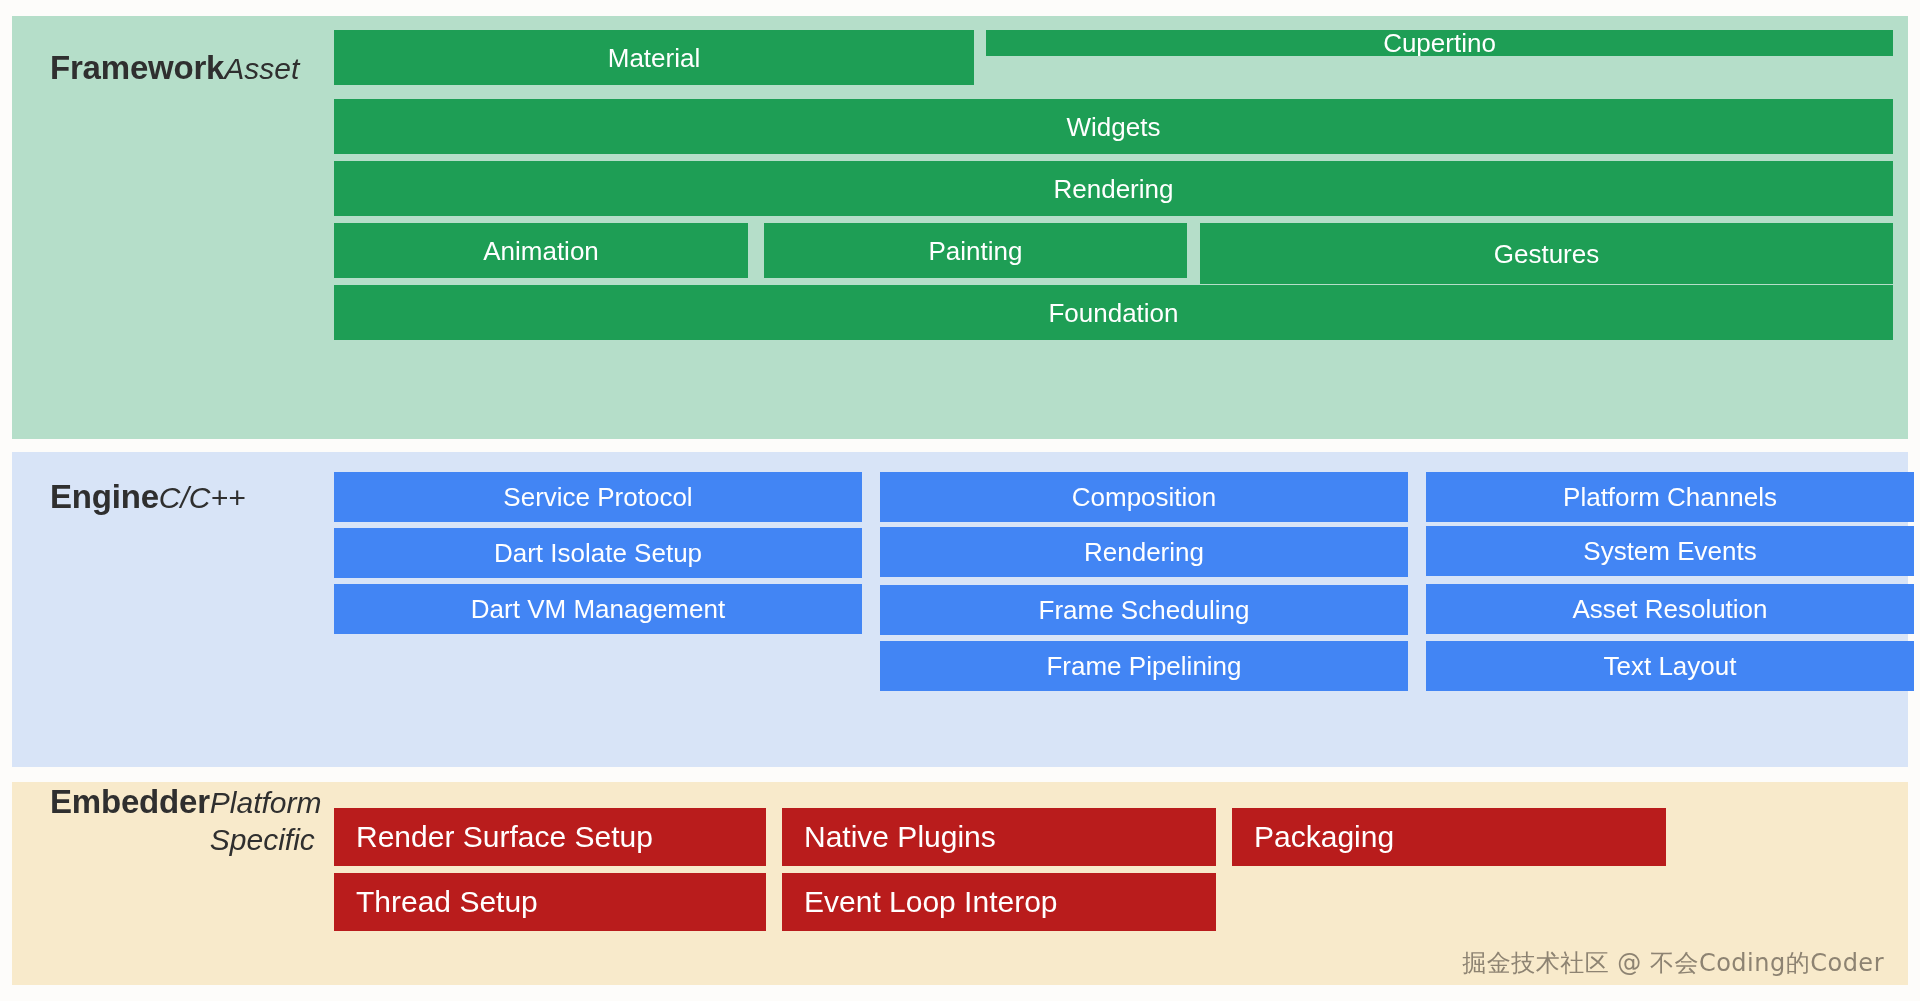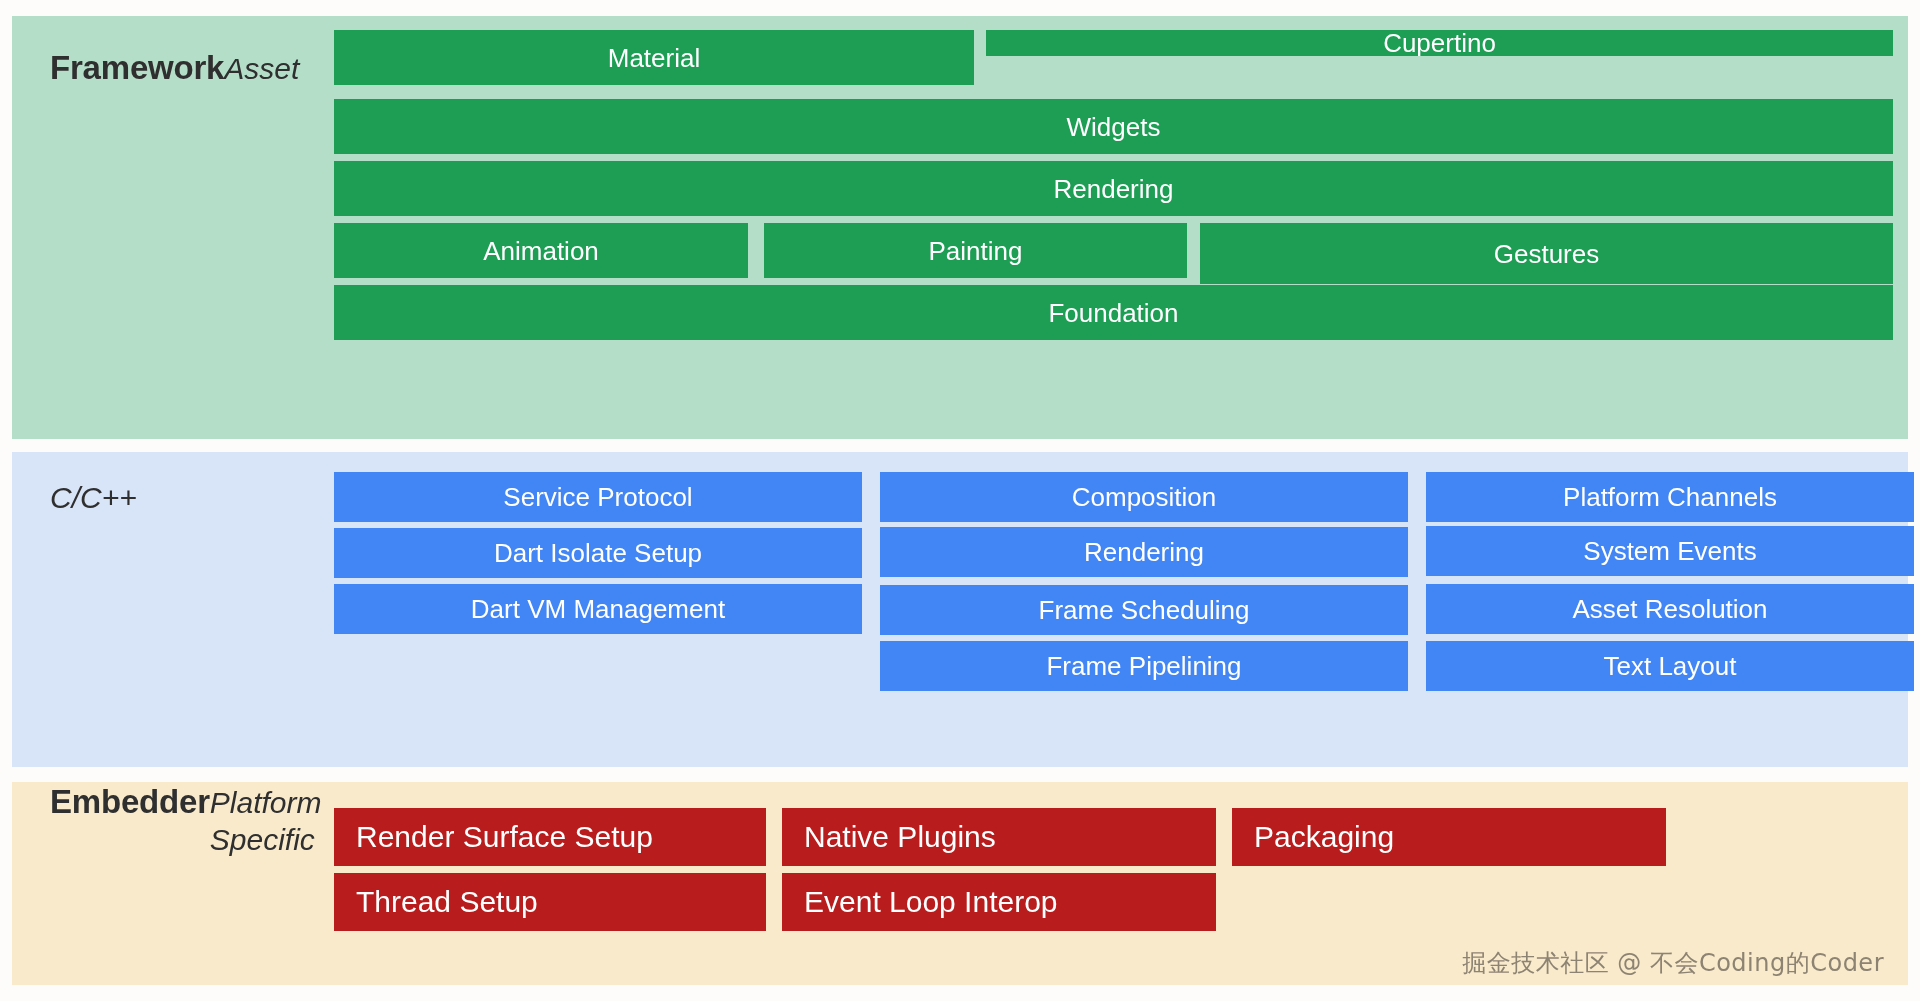--- a/index.html
+++ b/index.html
@@ -151,20 +151,21 @@
       <div class="box green" style="top:207px; left:0; width:414px; height:55px;">Animation</div>
       <div class="box green" style="top:207px; left:430px; width:423px; height:55px;">Painting</div>
       <div class="box green" style="top:207px; left:866px; right:15px; height:61px;">Gestures</div>
 
       <div class="box green fw-row" style="top:269px;">Foundation</div>
     </div>
   </section>
 
   <section class="layer layer-engine">
     <div class="caption caption-engine">
+      <div class="caption-title">Engine</div>
       <div class="caption-sub">C/C++</div>
     </div>
     <div class="boxes">
 
       <div class="box blue eng-box eng-col-a" style="top:20px;">Service Protocol</div>
       <div class="box blue eng-box eng-col-a" style="top:76px;">Dart Isolate Setup</div>
       <div class="box blue eng-box eng-col-a" style="top:132px;">Dart VM Management</div>
 
       <div class="box blue eng-box eng-col-b" style="top:20px;">Composition</div>
       <div class="box blue eng-box eng-col-b" style="top:75px;">Rendering</div>

